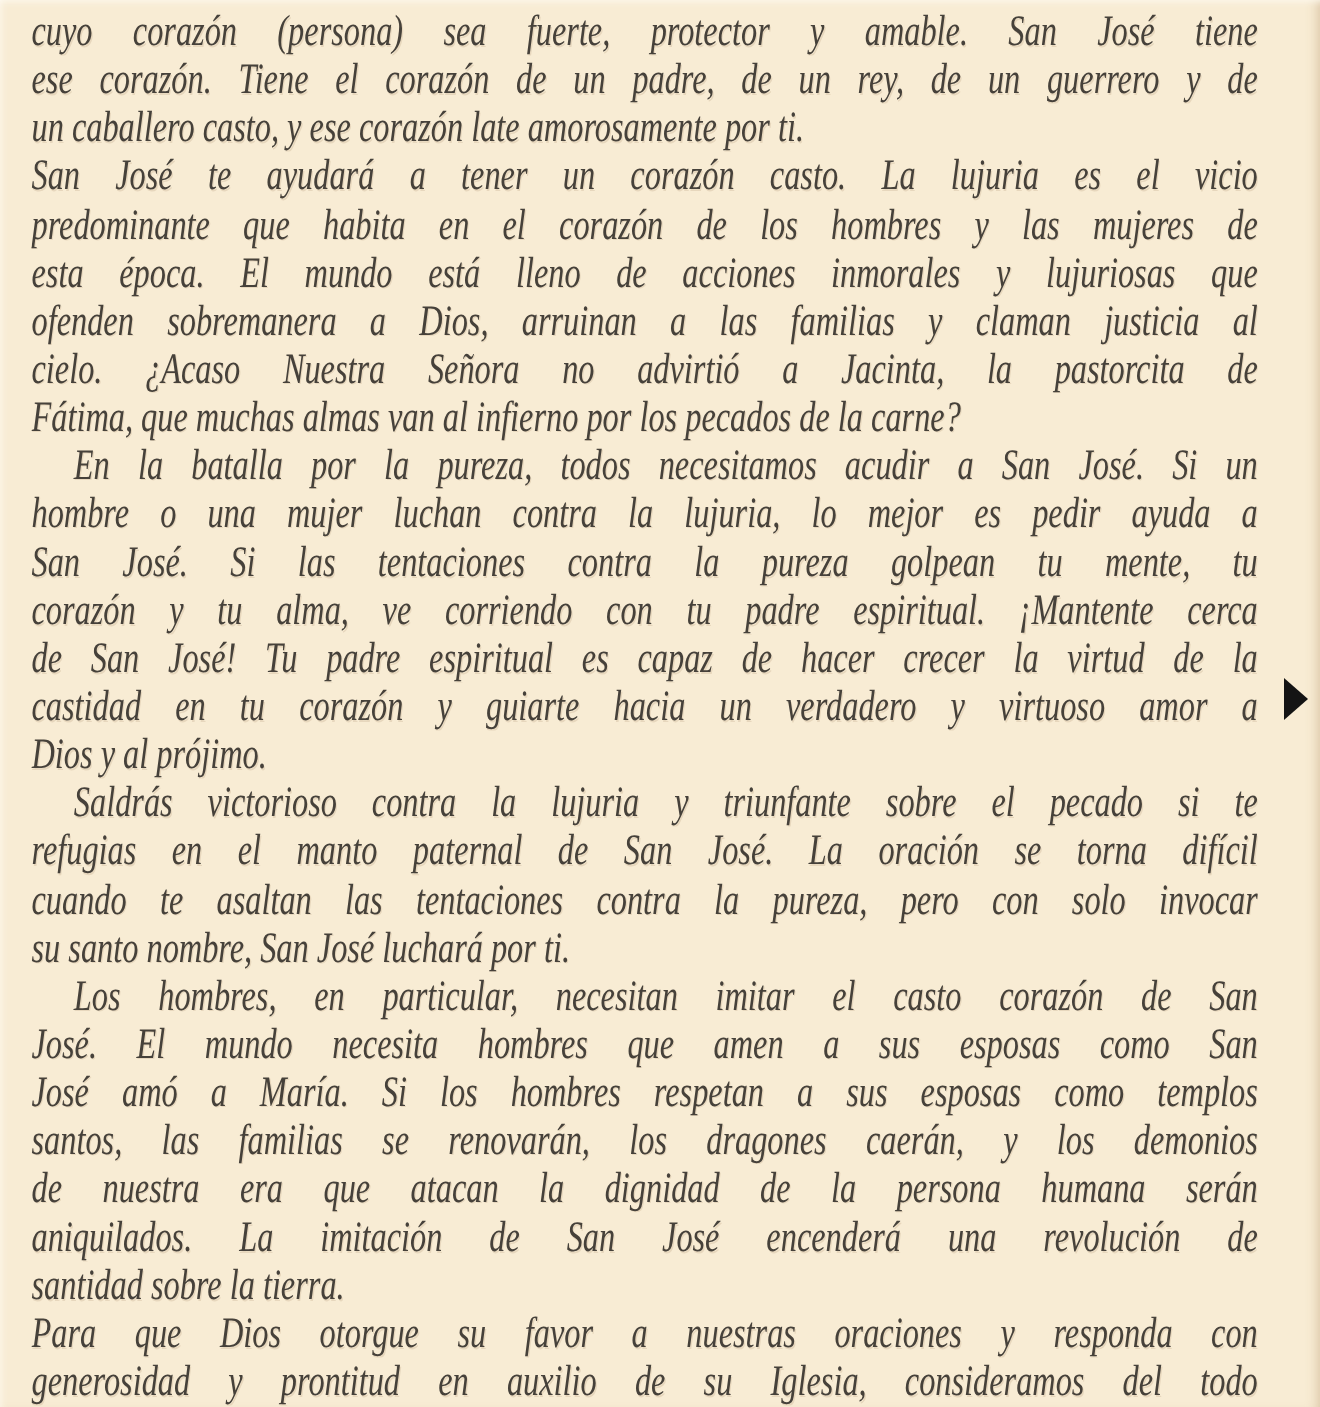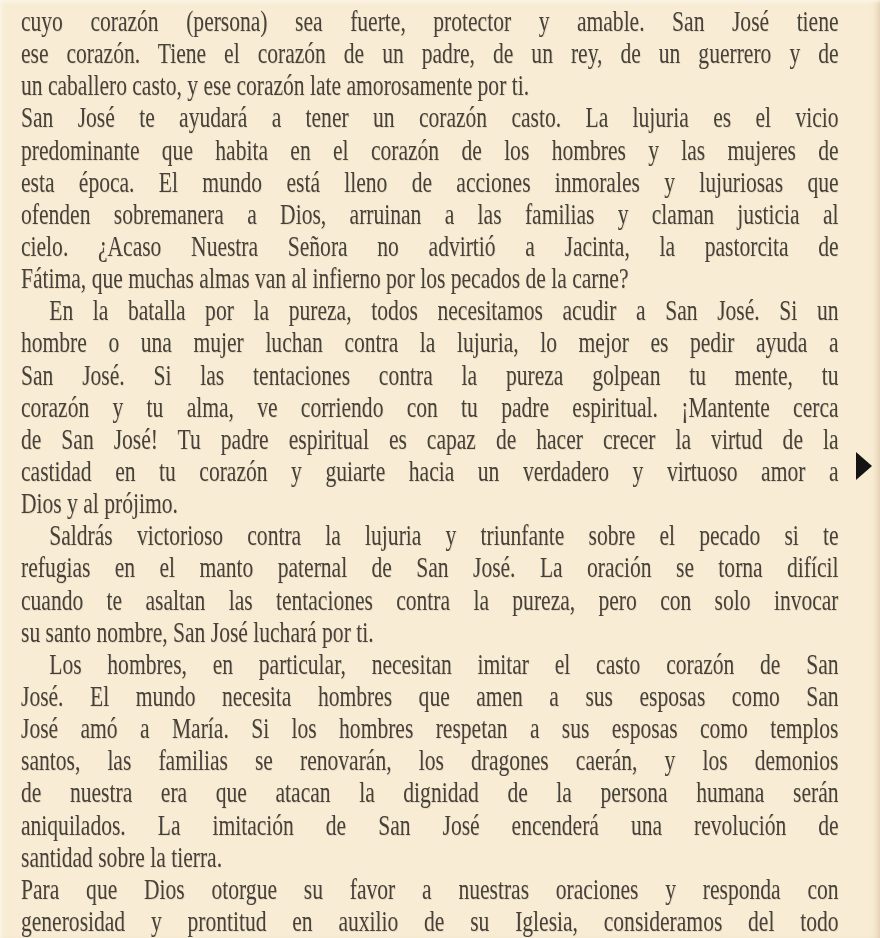--- a/index.html
+++ b/index.html
@@ -11,20 +11,21 @@
   html,body{width:880px;height:938px;}
   body{
     background:var(--bg);
     font-family:"Liberation Serif","DejaVu Serif",serif;
     overflow:hidden;
   }
   .page{
     position:relative;
     width:880px;height:938px;
     background:var(--bg);
+    font-style:italic;
   }
   
   .page::after{
     content:"";
     position:absolute;inset:0;
     pointer-events:none;
     box-shadow:
       inset 0 5px 5px -4px rgba(255,252,243,.9),
       inset 5px 0 5px -4px rgba(255,252,243,.7),
       inset -7px 0 9px -7px rgba(160,120,70,.45);

